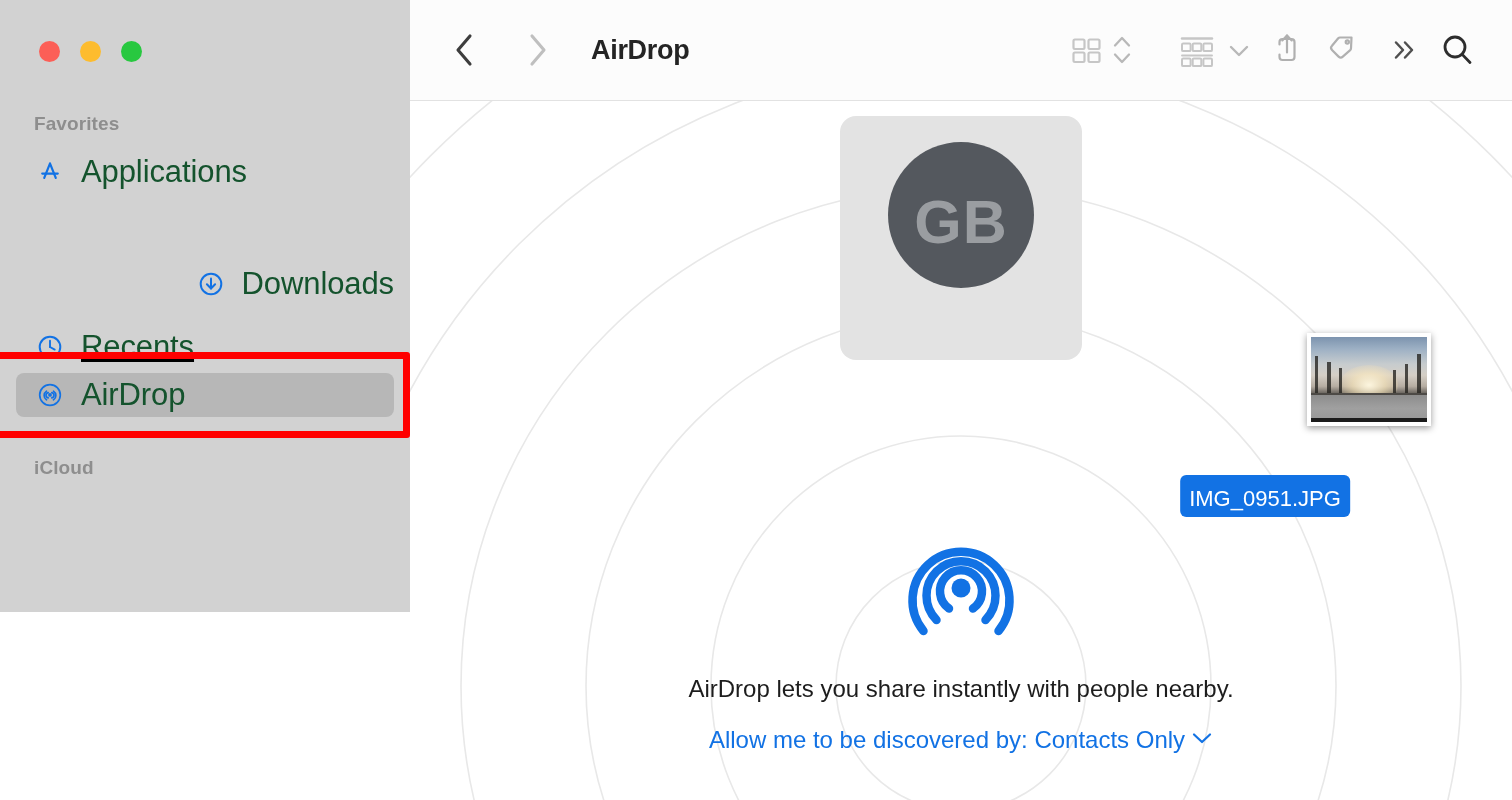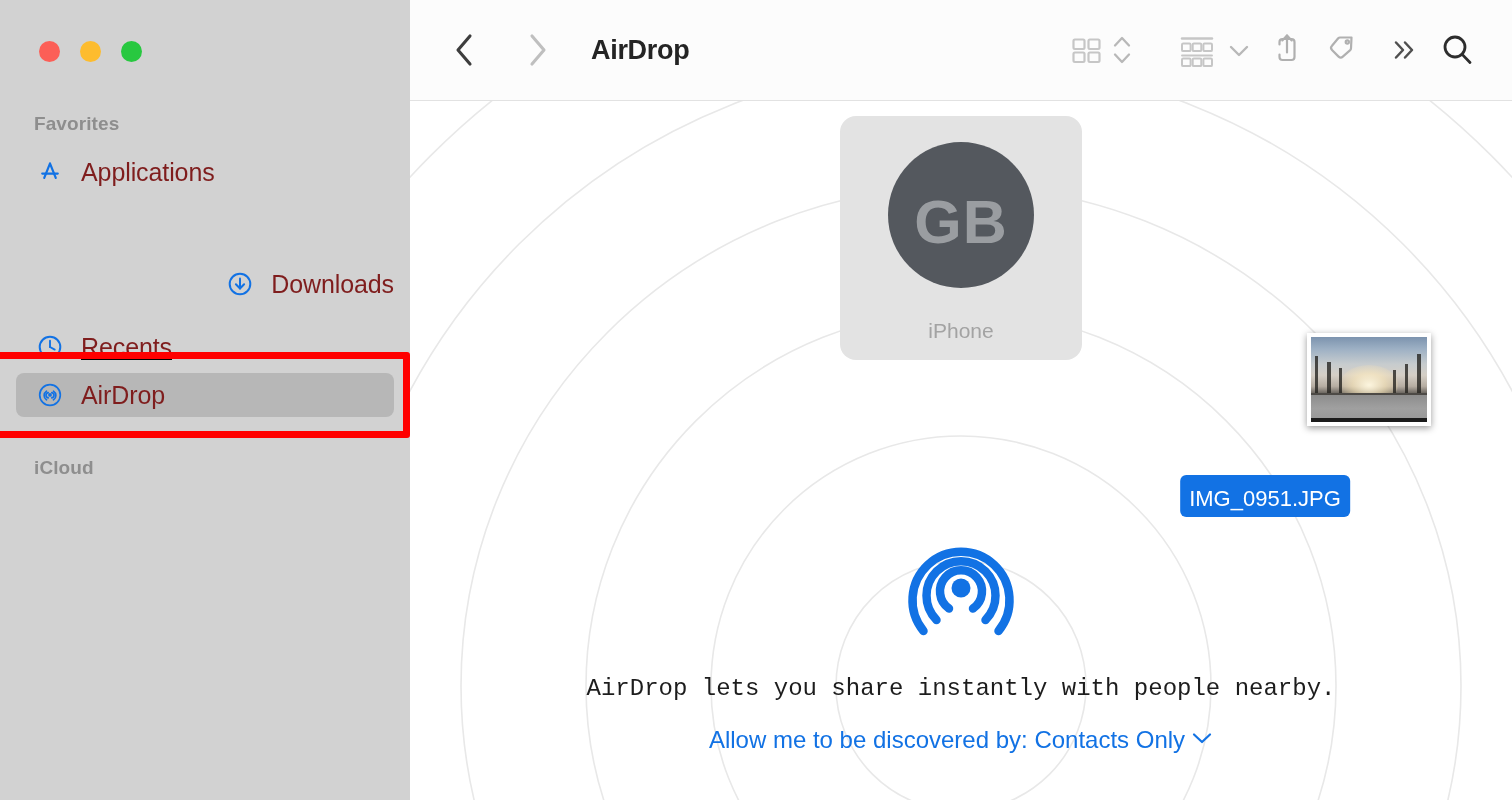--- a/index.html
+++ b/index.html
@@ -13,21 +13,21 @@
     position: relative;
     width: 1512px; height: 800px;
     display: flex;
     overflow: hidden;
   }
 
   
   .sidebar {
     position: relative;
     width: 410px;
-    height: 800px;
+    height: 612px;
     background: #d2d2d2;
     flex: 0 0 410px;
     z-index: 3;
     padding-left: 32px;
   }
   .traffic-lights {
     position: absolute;
     top: 41px; left: 39px;
     display: flex;
     gap: 20px;
@@ -59,22 +59,22 @@
     border-radius: 8px;
     padding-left: 21px;
   }
   .sb-item .sb-icon {
     width: 26px; height: 26px;
     flex: 0 0 26px;
     display: flex; align-items: center; justify-content: center;
     margin-right: 18px;
   }
   .sb-item .sb-label {
-    font-size: 25px;
-    color: #7f1d1d;
+    font-size: 31px;
+    color: #14532d;
     letter-spacing: -0.1px;
     white-space: nowrap;
   }
   .sb-item.selected {
     background: #b7b7b7;
   }
   .sb-applications { top: 150px; }
   .sb-desktop      { top: 206px; }
   .sb-downloads    { top: 262px; justify-content: flex-end; }
   .sb-recents      { top: 325px; text-decoration: underline; }
@@ -282,21 +282,20 @@
     z-index: 2;
   }
   .caption {
     position: absolute;
     left: 0; width: 1102px;
     top: 574px;
     text-align: center;
     font-size: 24px;
     color: #1d1d1d;
     z-index: 2;
-    font-family: Liberation Mono, monospace;
   }
   .discover-row {
     position: absolute;
     left: 0; width: 1102px;
     top: 625px;
     text-align: center;
     z-index: 2;
     display: flex;
     align-items: center;
     justify-content: center;
@@ -497,21 +496,20 @@
           <circle cx="551" cy="686" r="500"></circle>
           <circle cx="551" cy="686" r="625"></circle>
           <circle cx="551" cy="686" r="750"></circle>
         </g>
       </svg>
 
       <div class="device-tile">
         <div class="avatar">
           <span class="avatar-initials">GB</span>
         </div>
-        <div class="device-name">iPhone</div>
       </div>
 
       <div class="drag-thumb">
         <div class="drag-thumb-img">
           <div class="sun-glow"></div>
           <div class="tree tree-l1"></div>
           <div class="tree tree-l2"></div>
           <div class="tree tree-l3"></div>
           <div class="tree tree-r1"></div>
           <div class="tree tree-r2"></div>

